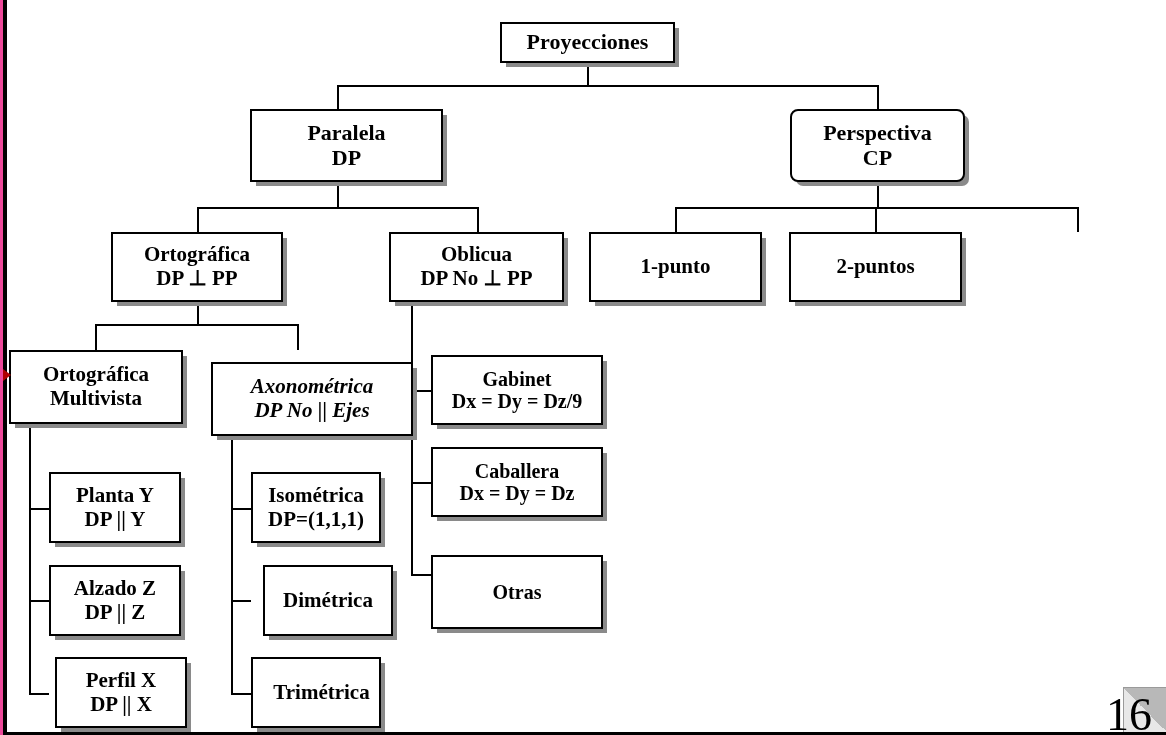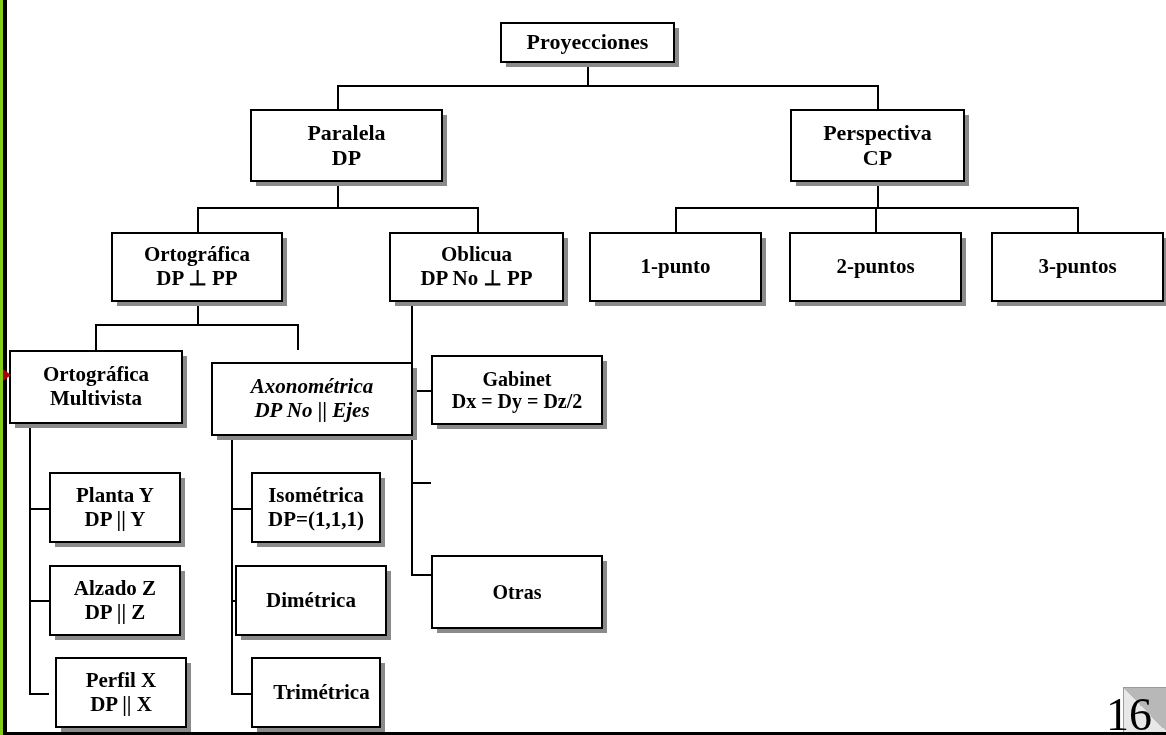--- a/index.html
+++ b/index.html
@@ -7,21 +7,21 @@
     padding: 0;
     background: #ffffff;
   }
   #slide {
     position: relative;
     width: 1166px;
     height: 735px;
     background: #ffffff;
     overflow: hidden;
     font-family: "Liberation Serif", serif;
-    border-left: 3px solid #84cc16;
+    border-left: 3px solid #ec4899;
     box-sizing: border-box;
   }
   
   .edge-left {
     position: absolute;
     left: 0; top: 0;
     width: 4px; height: 735px;
     background: #000;
   }
   .edge-bottom {
@@ -135,21 +135,21 @@
 
   <div class="node fs22" style="left:497px; top:22px; width:175px; height:41px;">
     <span class="l1">Proyecciones</span>
   </div>
 
   <div class="node fs22" style="left:247px; top:109px; width:193px; height:73px;">
     <span class="l1">Paralela</span>
     <span class="l2">DP</span>
   </div>
 
-  <div class="node fs22" style="left:787px; top:109px; width:175px; height:73px;">
+  <div class="node fs22" style="left:787px; top:109px; width:175px; height:73px;border-radius:8px;">
     <span class="l1">Perspectiva</span>
     <span class="l2">CP</span>
   </div>
 
   <div class="node fs21" style="left:108px; top:232px; width:172px; height:70px;">
     <span class="l1">Ortográfica</span>
     <span class="l2">DP ⊥ PP</span>
   </div>
 
   <div class="node fs21" style="left:386px; top:232px; width:175px; height:70px;">
@@ -158,39 +158,40 @@
   </div>
 
   <div class="node fs21" style="left:586px; top:232px; width:173px; height:70px;">
     <span class="l1">1-punto</span>
   </div>
 
   <div class="node fs21" style="left:786px; top:232px; width:173px; height:70px;">
     <span class="l1">2-puntos</span>
   </div>
 
-  <div class="node fs21" style="left:988px; top:232px; width:173px; height:70px;">
-    <span class="l1">3-puntos</span>
-  </div>
 
   <div class="node fs21" style="left:6px; top:350px; width:174px; height:74px;">
     <span class="l1">Ortográfica</span>
     <span class="l2">Multivista</span>
   </div>
 
   <div class="node fs21" style="left:208px; top:362px; width:202px; height:74px;font-style:italic;">
     <span class="l1">Axonométrica</span>
     <span class="l2">DP No || Ejes</span>
   </div>
 
   <div class="node fs20" style="left:428px; top:355px; width:172px; height:70px;justify-content:center;">
     <span class="l1">Gabinet</span>
-    <span class="l2">Dx = Dy = Dz/2</span>
-  </div>
-
+    <span class="l2">Dx = Dy = Dz/9</span>
+  </div>
+
+  <div class="node fs20" style="left:428px; top:447px; width:172px; height:70px;">
+    <span class="l1">Caballera</span>
+    <span class="l2">Dx = Dy = Dz</span>
+  </div>
 
   <div class="node fs20" style="left:428px; top:535px; width:172px; height:74px;margin-top:20px;">
     <span class="l1">Otras</span>
   </div>
 
   <div class="node fs21" style="left:46px; top:472px; width:132px; height:71px;align-items:center;">
     <span class="l1">Planta Y</span>
     <span class="l2">DP || Y</span>
   </div>
 
@@ -202,21 +203,21 @@
   <div class="node fs21" style="left:46px; top:657px; width:132px; height:71px;margin-left:6px;">
     <span class="l1">Perfil X</span>
     <span class="l2">DP || X</span>
   </div>
 
   <div class="node fs21" style="left:248px; top:472px; width:130px; height:71px;">
     <span class="l1">Isométrica</span>
     <span class="l2">DP=(1,1,1)</span>
   </div>
 
-  <div class="node fs21" style="left:232px; top:565px; width:152px; height:71px;">
+  <div class="node fs21" style="left:260px; top:565px; width:130px; height:71px;">
     <span class="l1">Dimétrica</span>
   </div>
 
   <div class="node fs21" style="left:248px; top:657px; width:130px; height:71px;padding-left:11px;">
     <span class="l1">Trimétrica</span>
   </div>
 
   <div class="red-arrow"></div>
 
   <div class="corner-fold"></div>

